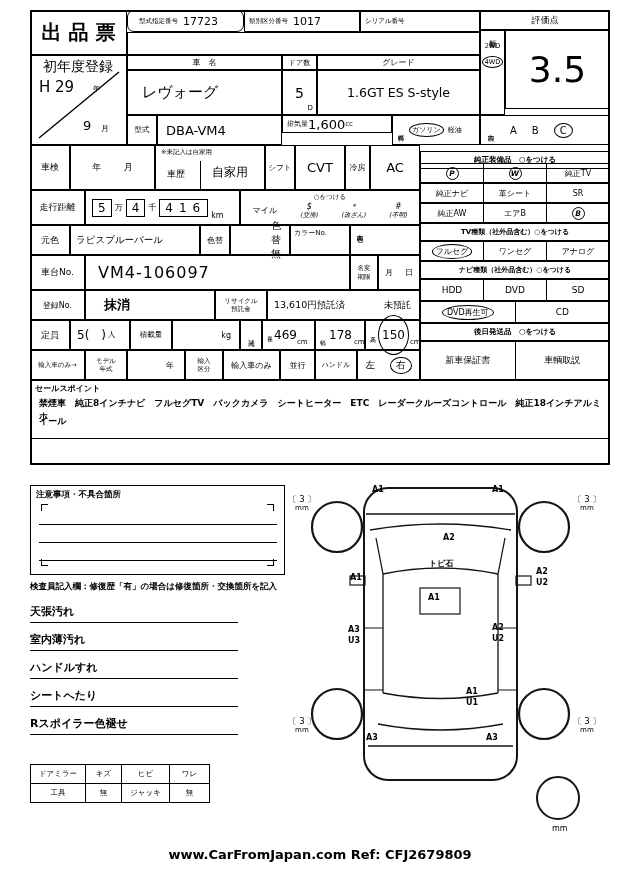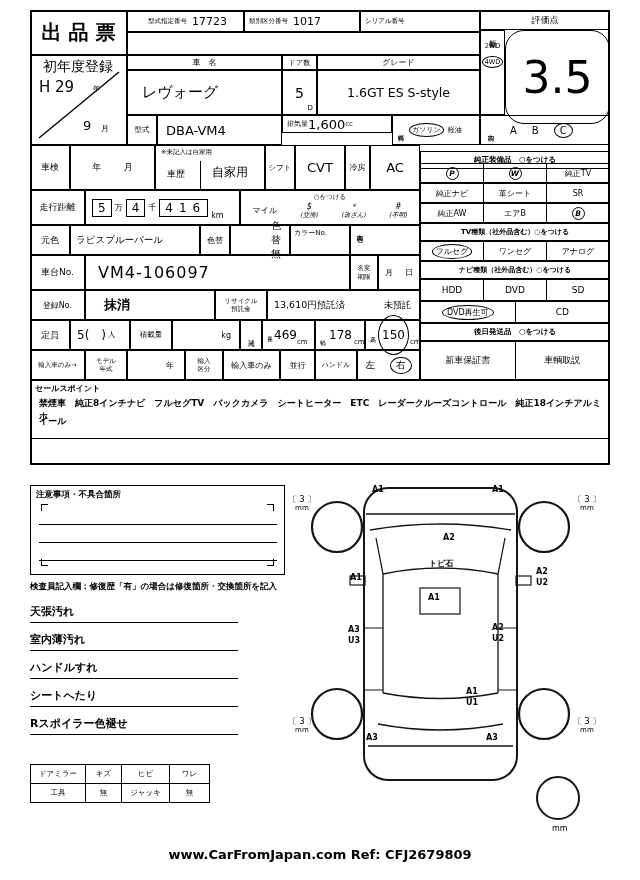--- a/index.html
+++ b/index.html
@@ -39,42 +39,42 @@
 </style>
 </head>
 <body>
 
 <div id="sheet">
 
   <div class="outline" style="left:30px; top:10px; width:580px; height:455px;"></div>
 
   <div class="cell flex jc" style="left:30px; top:10px; width:97px; height:45px; font-size:20px; font-weight:bold; letter-spacing:7px; padding-left:7px;">出品票</div>
 
-  <div class="cell flex" style="left:127px; top:10px; width:117px; height:22px; padding-left:20px; gap:5px;">
+  <div class="cell flex" style="left:127px; top:10px; width:117px; height:22px; padding-left:11px; gap:5px;border-radius:7px;">
     <span style="font-size:6.5px;">型式指定番号</span>
     <span style="font-size:11px;">17723</span>
   </div>
   <div class="cell flex" style="left:244px; top:10px; width:116px; height:22px; padding-left:4px; gap:5px;">
     <span style="font-size:6.5px;">類別区分番号</span>
     <span style="font-size:11px;">1017</span>
   </div>
   <div class="cell flex" style="left:360px; top:10px; width:120px; height:22px; padding-left:4px;">
     <span style="font-size:6.5px;">シリアル番号</span>
   </div>
   <div class="cell" style="left:127px; top:32px; width:353px; height:23px;"></div>
 
   <div class="cell flex jc" style="left:480px; top:10px; width:130px; height:20px; font-size:9px;">評価点</div>
   <div class="cell" style="left:480px; top:30px; width:25px; height:85px;">
     <div style="display:flex; flex-direction:column; align-items:center; padding-top:3px; gap:6px; height:100%;">
       <span class="vert" style="font-size:7px;">駆動</span>
       <span style="font-size:6.5px;">2WD</span>
       <span class="sel" style="font-size:6.5px; padding:1px 2px;">4WD</span>
     </div>
   </div>
-  <div class="cell flex jc" style="left:505px; top:30px; width:105px; height:94px; font-size:44px;border-radius:19px;">3.5</div>
+  <div class="cell flex jc" style="left:505px; top:30px; width:105px; height:79px; font-size:36px;">3.5</div>
 
   <div class="cell" style="left:30px; top:55px; width:97px; height:90px;">
     <div class="abs" style="left:12px; top:2px; width:100%; text-align:left; font-size:14px;">初年度登録</div>
     <svg class="abs" style="left:0; top:0;" width="95" height="88">
       <line x1="8" y1="82" x2="88" y2="16" stroke="#000" stroke-width="1.4"></line>
     </svg>
     <span class="abs" style="left:8px; top:22px; font-size:15px;">H 29</span>
     <span class="abs" style="left:62px; top:28px; font-size:7px;">年</span>
     <span class="abs" style="left:52px; top:62px; font-size:13px;">9</span>
     <span class="abs" style="left:70px; top:67px; font-size:8px;">月</span>

